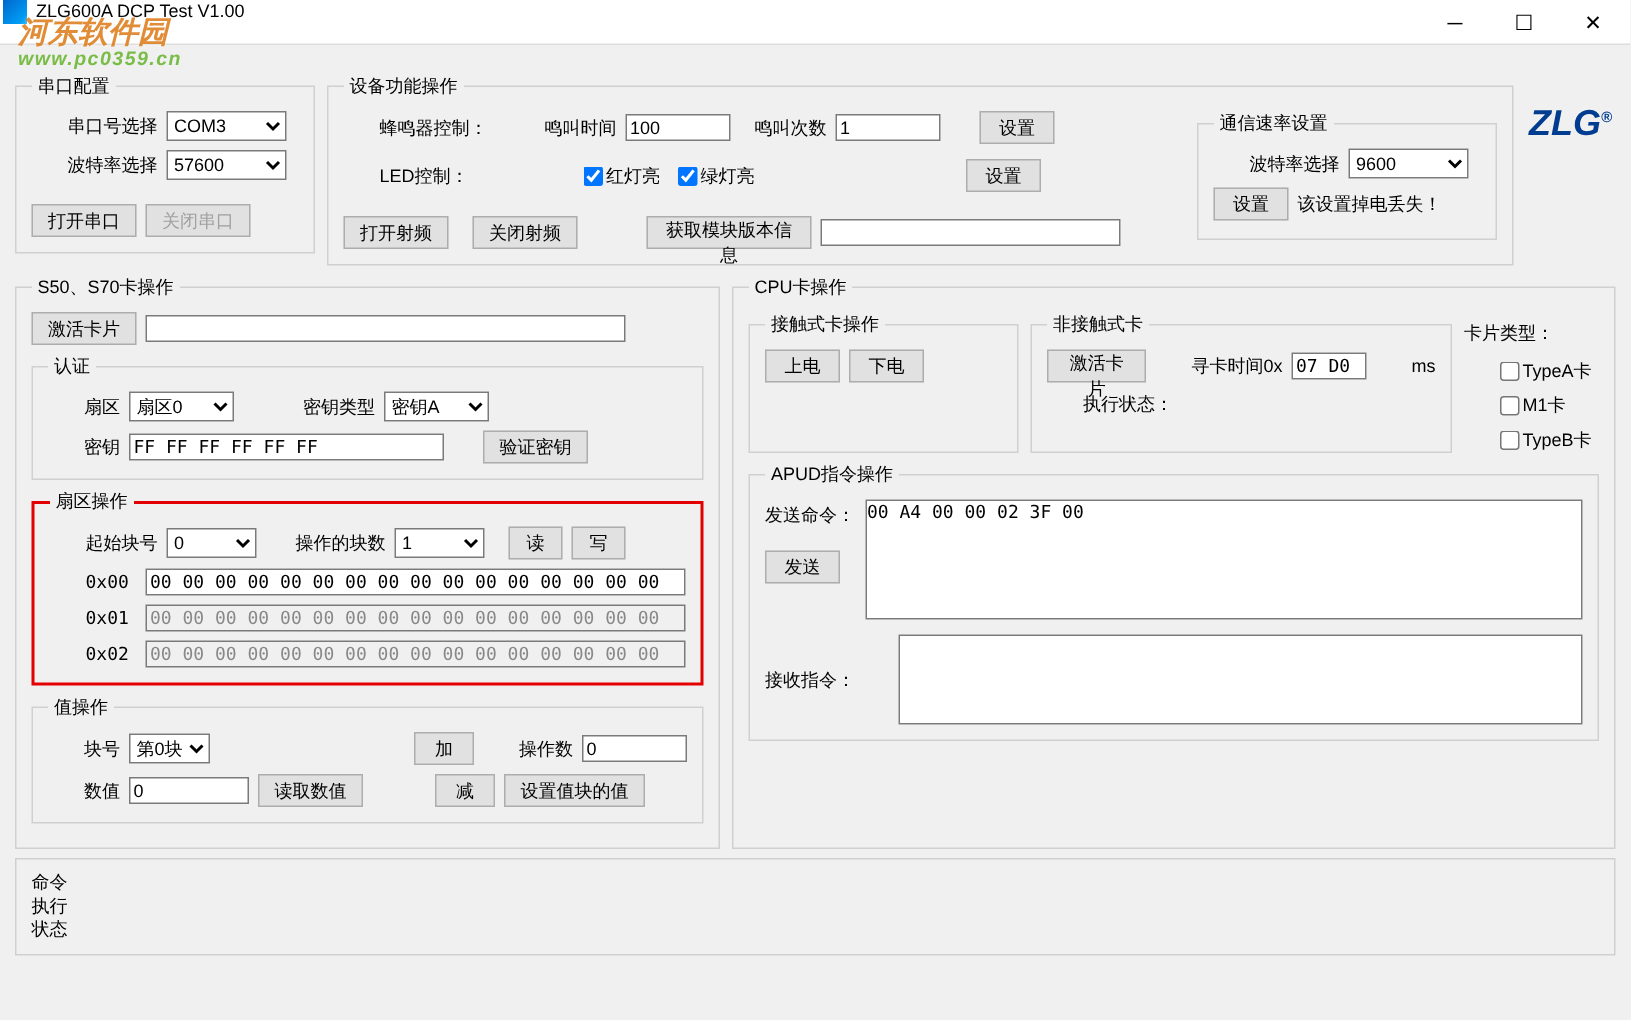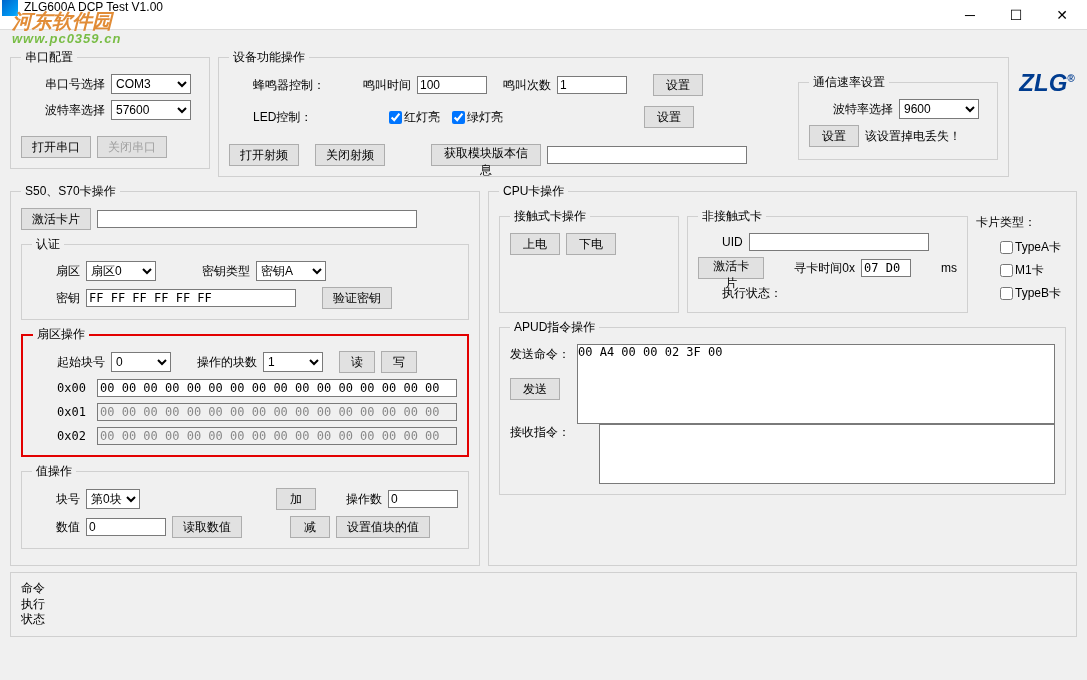--- a/index.html
+++ b/index.html
@@ -199,24 +199,20 @@
         <fieldset style="width:180px">
           <legend>接触式卡操作</legend>
           <div class="row">
             <button>上电</button>
             <button>下电</button>
           </div>
         </fieldset>
         <fieldset style="flex:1">
           <legend>非接触式卡</legend>
           <div class="row">
-            <label>UID</label>
-            <input type="text" style="width: 180px;" value="">
-          </div>
-          <div class="row">
             <button>激活卡片</button>
             <label>寻卡时间0x</label>
             <input type="text" style="width: 50px; font-family: monospace;" value="07 D0">
             <label>ms</label>
           </div>
           <div class="row">
             <label>执行状态：</label>
           </div>
         </fieldset>
         <div style="width:90px;padding:6px 0">
@@ -235,21 +231,21 @@
 
       <fieldset>
         <legend>APUD指令操作</legend>
         <div style="display:flex;gap:1px;align-items:flex-start">
           <div style="width:66px">
             <div style="height:20px;display:flex;align-items:center">发送命令：</div>
             <button style="margin-top:14px">发送</button>
           </div>
           <textarea style="flex: 1 1 0%; height: 80px; font-family: monospace;">00 A4 00 00 02 3F 00</textarea>
         </div>
-        <div style="display:flex;gap:23px;align-items:flex-start;margin-top:0">
+        <div style="display:flex;gap:23px;align-items:center;margin-top:10px">
           <div style="width:66px">接收指令：</div>
           <textarea style="flex: 1 1 0%; height: 60px; font-family: monospace;"></textarea>
         </div>
       </fieldset>
     </fieldset>
   </div>
 
   <div class="status-box" style="display:flex;gap:10px">
     <div style="white-space:pre-line;line-height:1.3">命令
 执行

